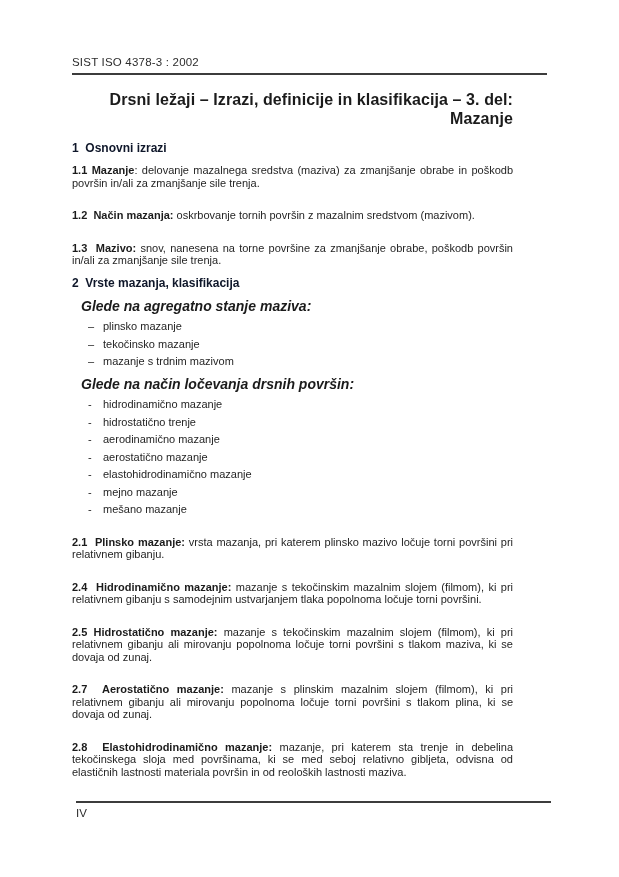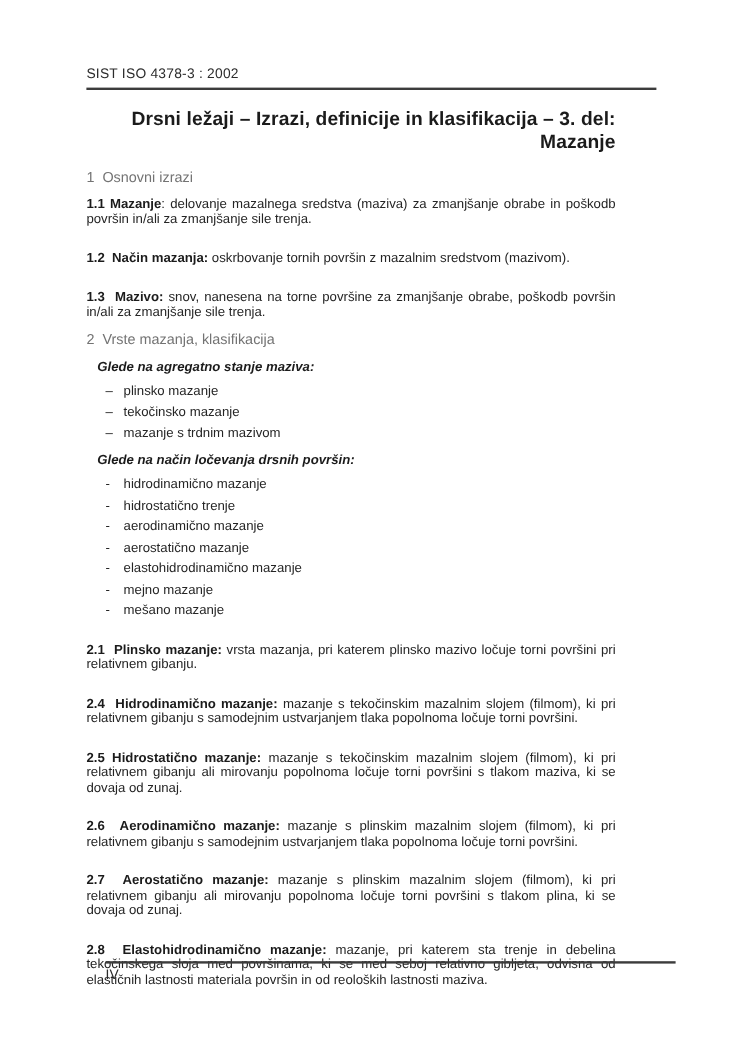--- a/index.html
+++ b/index.html
@@ -36,59 +36,59 @@
     font-size:16px;
     line-height:19px;
     font-weight:bold;
     color:#1b1b1b;
     letter-spacing:0.1px;
     text-align:right;
   }
   .sec-heading {
     font-size:12px;
     line-height:14px;
-    font-weight:normal;
-    color:#737373;
+    font-weight:bold;
+    color:#0f172a;
   }
   .sec-heading.s1 { margin-top:13px; }
   .sec-heading.s2 { margin-top:9px; }
   .term {
     margin-top:20px;
     font-size:11px;
     line-height:12.5px;
     text-align:justify;
     color:#252525;
   }
   .term:first-of-type { margin-top:9px; }
   .term b { color:#1b1b1b; }
   .group-title {
     margin-top:10px;
     margin-left:9px;
-    font-size:11px;
+    font-size:14px;
     line-height:12.5px;
     font-weight:bold;
     font-style:italic;
     color:#1b1b1b;
   }
   .list { margin-top:8px; }
   .li {
     display:flex;
     margin-left:16px;
     font-size:11px;
     line-height:12.5px;
     margin-bottom:5px;
     color:#252525;
   }
   .li .dash {
     width:15px;
     flex:0 0 15px;
   }
   .footer {
     position:absolute;
-    left:88px;
+    left:76px;
     top:801px;
   }
   .page-num {
     margin-top:4px;
     font-size:11.5px;
     line-height:13px;
     color:#2c2c2c;
   }
 </style>
 </head>
@@ -154,21 +154,20 @@
         </div>
       <div class="li">
           <span class="dash">-</span>
           <span>mešano mazanje</span>
         </div>
     </div>
 
     <p class="term"><b>2.1&nbsp; Plinsko mazanje:</b><span> vrsta mazanja, pri katerem plinsko mazivo ločuje torni površini pri relativnem gibanju.</span></p>
     <p class="term"><b>2.4&nbsp; Hidrodinamično mazanje:</b><span> mazanje s tekočinskim mazalnim slojem (filmom), ki pri relativnem gibanju s samodejnim ustvarjanjem tlaka popolnoma ločuje torni površini.</span></p>
     <p class="term"><b>2.5 Hidrostatično mazanje:</b><span> mazanje s tekočinskim mazalnim slojem (filmom), ki pri relativnem gibanju ali mirovanju popolnoma ločuje torni površini s tlakom maziva, ki se dovaja od zunaj.</span></p>
-    <p class="term"><b>2.6&nbsp; Aerodinamično mazanje:</b><span> mazanje s plinskim mazalnim slojem (filmom), ki pri relativnem gibanju s samodejnim ustvarjanjem tlaka popolnoma ločuje torni površini.</span></p>
     <p class="term"><b>2.7&nbsp; Aerostatično mazanje:</b><span> mazanje s plinskim mazalnim slojem (filmom), ki pri relativnem gibanju ali mirovanju popolnoma ločuje torni površini s tlakom plina, ki se dovaja od zunaj.</span></p>
     <p class="term"><b>2.8&nbsp; Elastohidrodinamično mazanje:</b><span> mazanje, pri katerem sta trenje in debelina tekočinskega sloja med površinama, ki se med seboj relativno gibljeta, odvisna od elastičnih lastnosti materiala površin in od reoloških lastnosti maziva.</span></p>
 
   </div>
 
   <div class="footer">
     <div class="rule"></div>
     <div class="page-num">IV</div>
   </div>
 </div>

